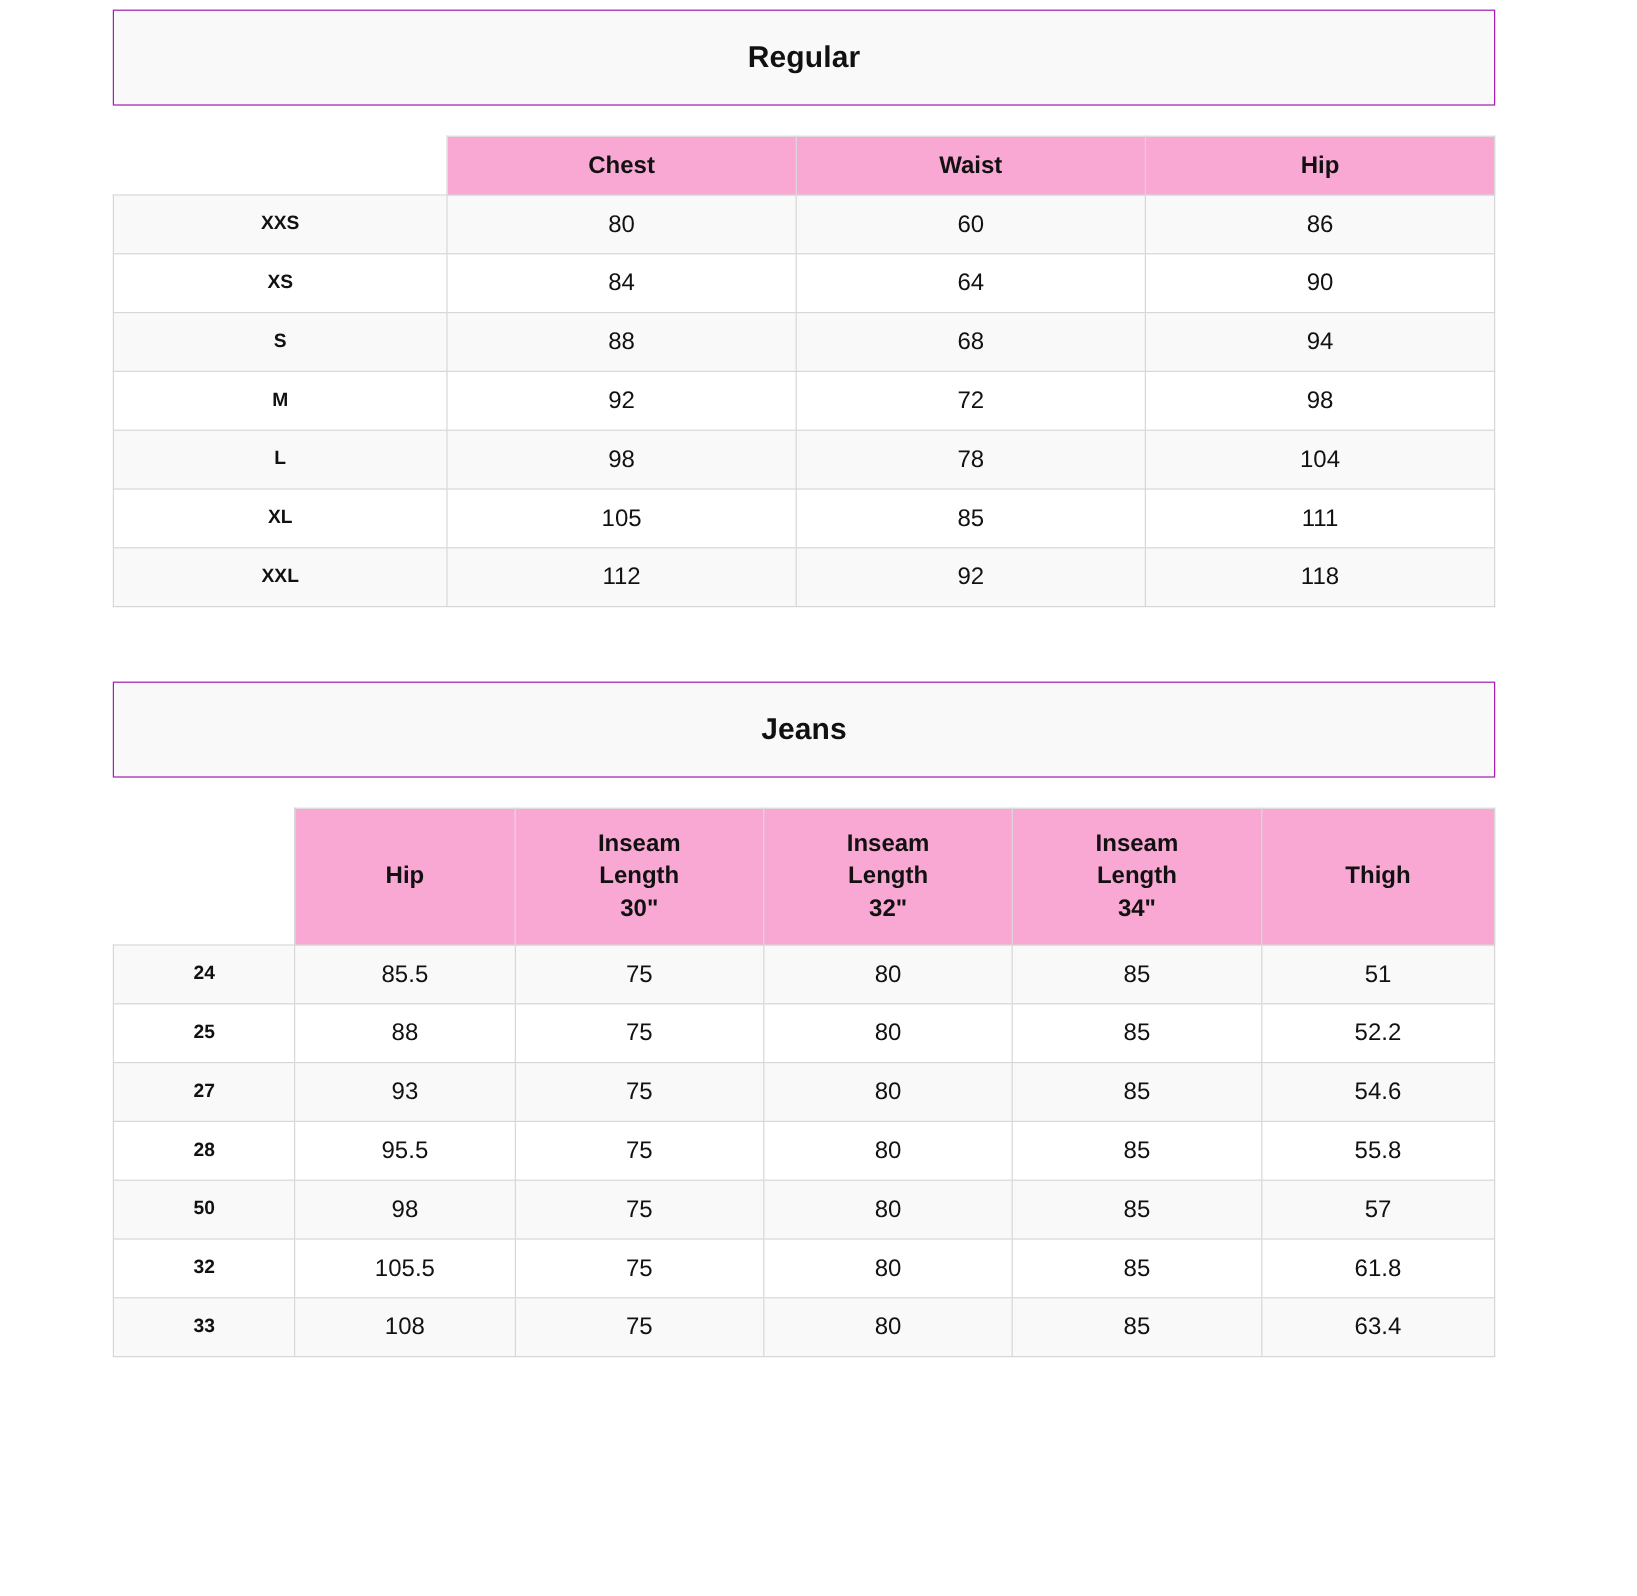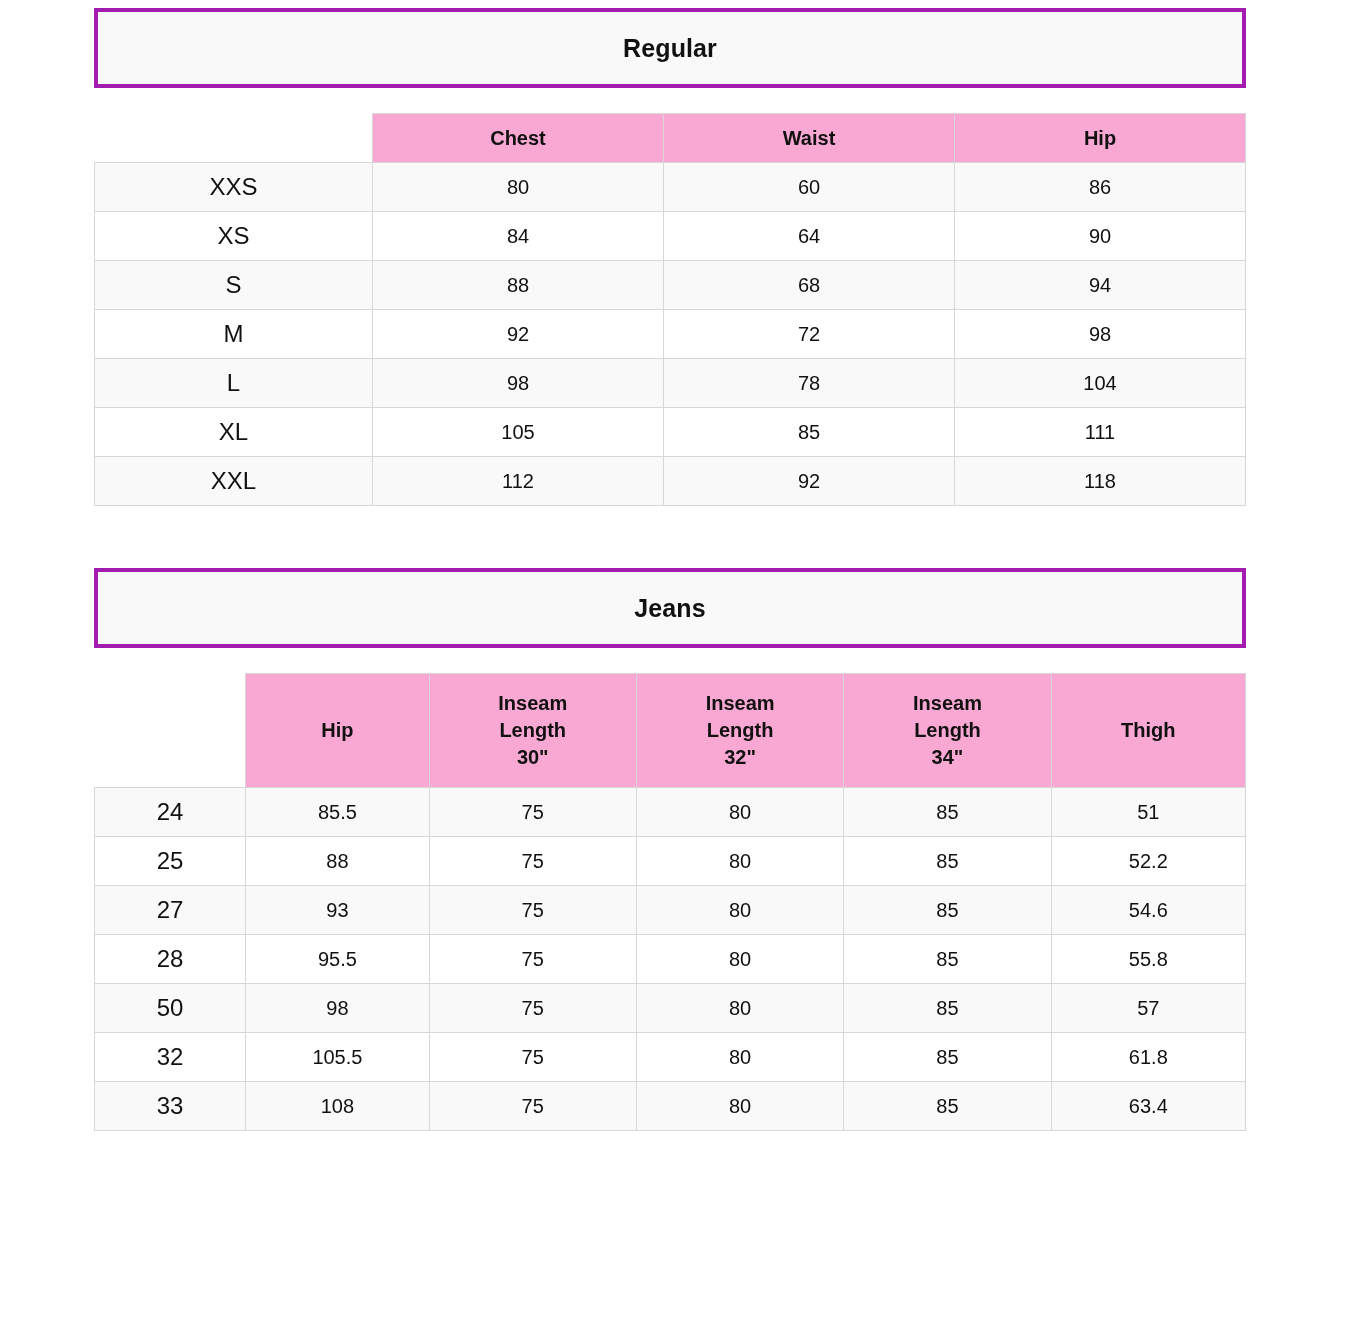--- a/index.html
+++ b/index.html
@@ -24,21 +24,21 @@
 
   .section {
     position: absolute;
     left: 94px;
     width: 1152px;
   }
 
   
   .banner {
     background: #f9f9f9;
-    border: 4px solid #a21caf;
+    border: 1px solid #a21caf;
     height: 80px;
     display: flex;
     align-items: center;
     justify-content: center;
   }
   .banner-title {
     font-size: 25px;
     font-weight: bold;
     letter-spacing: 0.1px;
     color: #111111;
@@ -69,22 +69,22 @@
     background: transparent;
   }
 
   table.size-table thead th {
     background: #f9a8d4;
     font-weight: bold;
     font-size: 20px;
   }
 
   table.size-table tbody th.rowlabel {
-    font-weight: normal;
-    font-size: 24px;
+    font-weight: bold;
+    font-size: 16px;
     margin-left: 40px;
   }
 
   table.size-table tbody td {
     font-weight: normal;
   }
 
   
   table.size-table tbody tr:nth-child(odd) th.rowlabel,
   table.size-table tbody tr:nth-child(odd) td {

